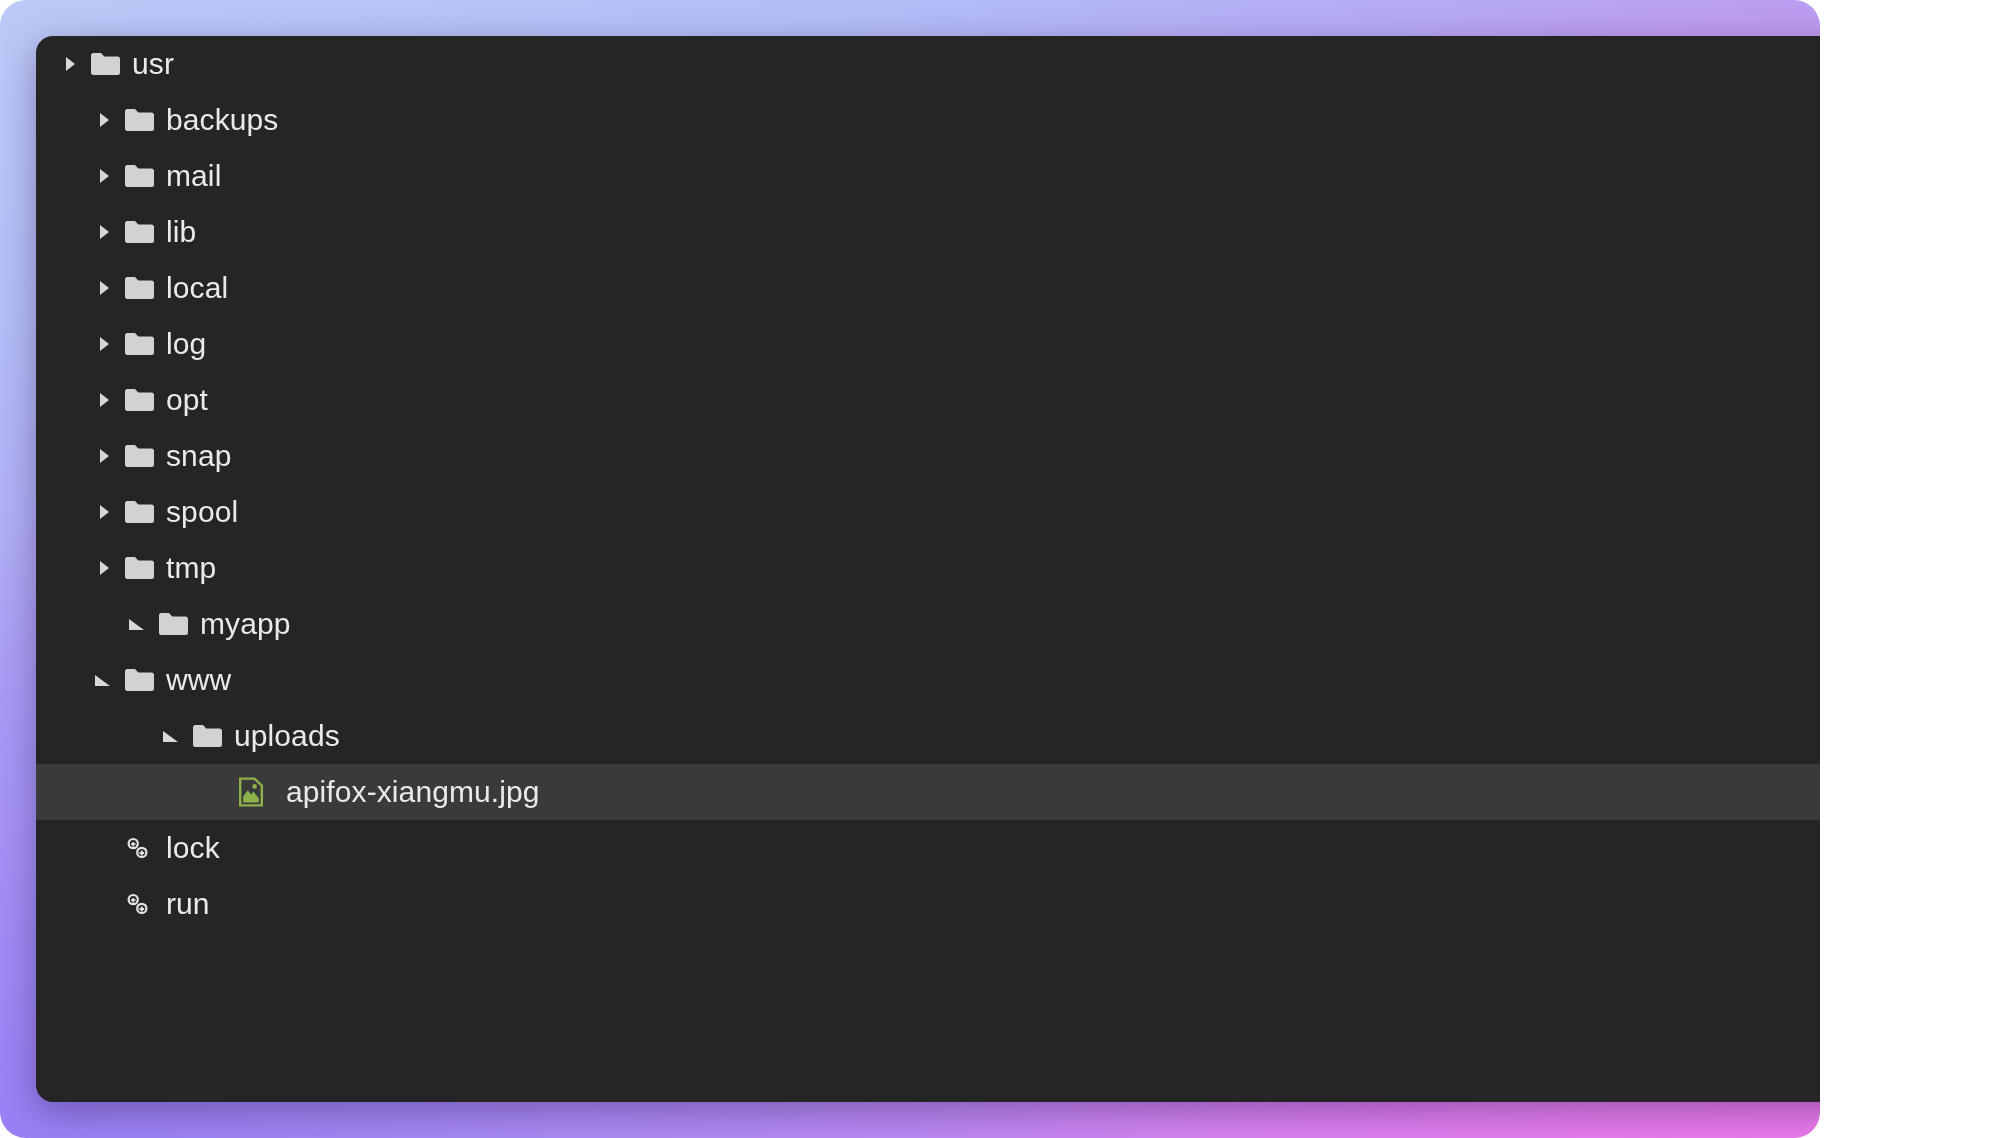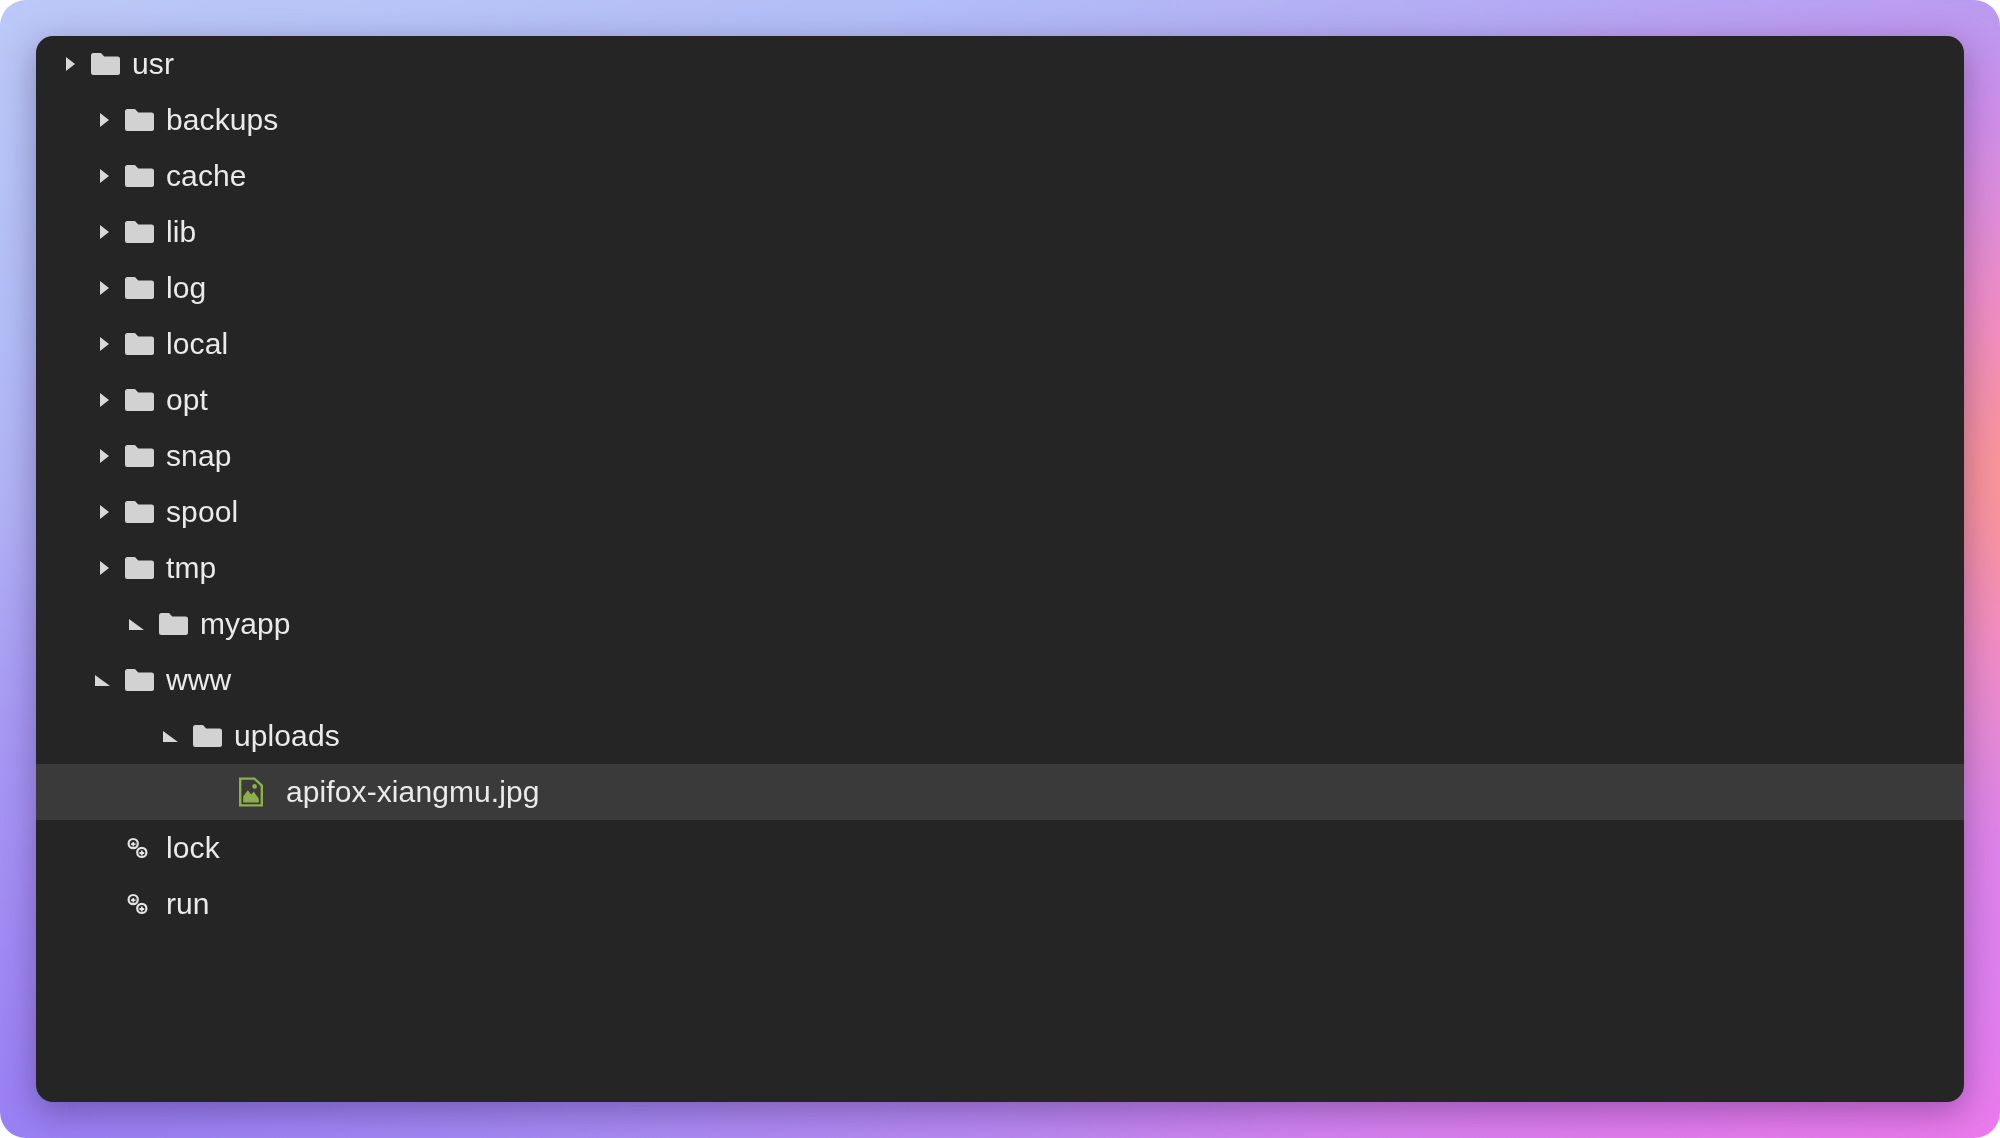--- a/index.html
+++ b/index.html
@@ -7,21 +7,21 @@
   html, body {
     margin: 0; padding: 0;
     width: 2000px; height: 1138px;
     overflow: hidden;
     font-family: "Liberation Sans", "DejaVu Sans", sans-serif;
   }
 
   
   #desktop {
     position: relative;
-    width: 2000px;
+    width: 1820px;
     height: 1138px;
     background:
       radial-gradient(120% 95% at 103% 42%,
           rgba(255,150,140,0.95) 0%,
           rgba(248,140,190,0.88) 16%,
           rgba(236,130,225,0.55) 33%,
           rgba(220,140,240,0.12) 48%,
           rgba(220,140,240,0.0) 60%),
       radial-gradient(110% 85% at 100% 104%,
           rgba(238,120,235,0.95) 0%,
@@ -156,51 +156,51 @@
           <span class="row-label">backups</span>
         </li>
         <li class="tree-row">
           <span class="indent" style="width: 56px;"></span>
           <span class="twisty collapsed"></span>
           <span class="icon">
             <svg width="32" height="26" viewBox="0 0 32 26" aria-hidden="true">
               <path fill="#d2d2d2" d="M1 4.5 A2.5 2.5 0 0 1 3.5 2 H11 L14.2 5.6 H27.5 A2.5 2.5 0 0 1 30 8.1 V21.5 A2.5 2.5 0 0 1 27.5 24 H3.5 A2.5 2.5 0 0 1 1 21.5 Z"></path>
             </svg>
           </span>
-          <span class="row-label">cache</span>
+          <span class="row-label">mail</span>
         </li>
         <li class="tree-row">
           <span class="indent" style="width: 56px;"></span>
           <span class="twisty collapsed"></span>
           <span class="icon">
             <svg width="32" height="26" viewBox="0 0 32 26" aria-hidden="true">
               <path fill="#d2d2d2" d="M1 4.5 A2.5 2.5 0 0 1 3.5 2 H11 L14.2 5.6 H27.5 A2.5 2.5 0 0 1 30 8.1 V21.5 A2.5 2.5 0 0 1 27.5 24 H3.5 A2.5 2.5 0 0 1 1 21.5 Z"></path>
             </svg>
           </span>
           <span class="row-label">lib</span>
         </li>
         <li class="tree-row">
           <span class="indent" style="width: 56px;"></span>
           <span class="twisty collapsed"></span>
           <span class="icon">
             <svg width="32" height="26" viewBox="0 0 32 26" aria-hidden="true">
               <path fill="#d2d2d2" d="M1 4.5 A2.5 2.5 0 0 1 3.5 2 H11 L14.2 5.6 H27.5 A2.5 2.5 0 0 1 30 8.1 V21.5 A2.5 2.5 0 0 1 27.5 24 H3.5 A2.5 2.5 0 0 1 1 21.5 Z"></path>
             </svg>
           </span>
+          <span class="row-label">local</span>
+        </li>
+        <li class="tree-row">
+          <span class="indent" style="width: 56px;"></span>
+          <span class="twisty collapsed"></span>
+          <span class="icon">
+            <svg width="32" height="26" viewBox="0 0 32 26" aria-hidden="true">
+              <path fill="#d2d2d2" d="M1 4.5 A2.5 2.5 0 0 1 3.5 2 H11 L14.2 5.6 H27.5 A2.5 2.5 0 0 1 30 8.1 V21.5 A2.5 2.5 0 0 1 27.5 24 H3.5 A2.5 2.5 0 0 1 1 21.5 Z"></path>
+            </svg>
+          </span>
           <span class="row-label">log</span>
-        </li>
-        <li class="tree-row">
-          <span class="indent" style="width: 56px;"></span>
-          <span class="twisty collapsed"></span>
-          <span class="icon">
-            <svg width="32" height="26" viewBox="0 0 32 26" aria-hidden="true">
-              <path fill="#d2d2d2" d="M1 4.5 A2.5 2.5 0 0 1 3.5 2 H11 L14.2 5.6 H27.5 A2.5 2.5 0 0 1 30 8.1 V21.5 A2.5 2.5 0 0 1 27.5 24 H3.5 A2.5 2.5 0 0 1 1 21.5 Z"></path>
-            </svg>
-          </span>
-          <span class="row-label">local</span>
         </li>
         <li class="tree-row">
           <span class="indent" style="width: 56px;"></span>
           <span class="twisty collapsed"></span>
           <span class="icon">
             <svg width="32" height="26" viewBox="0 0 32 26" aria-hidden="true">
               <path fill="#d2d2d2" d="M1 4.5 A2.5 2.5 0 0 1 3.5 2 H11 L14.2 5.6 H27.5 A2.5 2.5 0 0 1 30 8.1 V21.5 A2.5 2.5 0 0 1 27.5 24 H3.5 A2.5 2.5 0 0 1 1 21.5 Z"></path>
             </svg>
           </span>
           <span class="row-label">opt</span>

